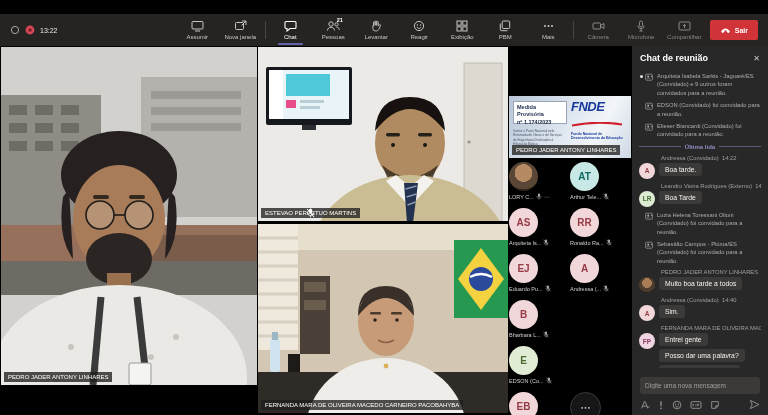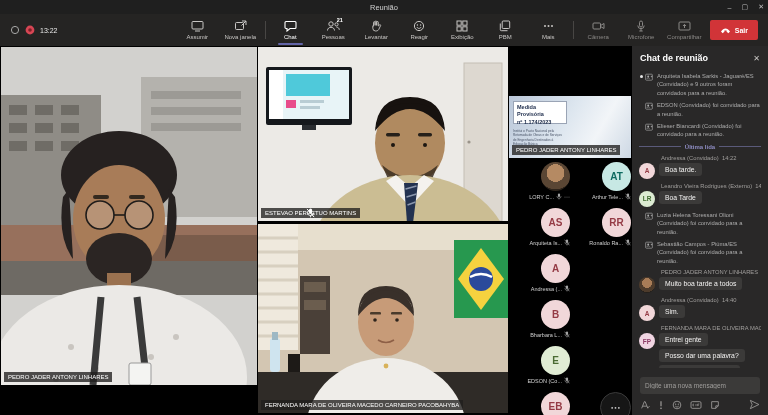--- a/index.html
+++ b/index.html
@@ -34,21 +34,21 @@
   .share-tile{position:absolute;left:509px;top:50px;width:122px;height:62px;background:linear-gradient(120deg,#b9c6d8 0%,#dde6ef 45%,#f2f5f8 70%,#cdd8e4 100%);overflow:hidden;}
   .slide-box{position:absolute;left:4px;top:5px;width:54px;height:23px;background:#fff;border:1px solid #9aa4b5;padding:2px 3px;box-sizing:border-box;}
   .slide-box div{font-size:5.5px;font-weight:bold;color:#1c2b4a;line-height:1.35;}
   .fnde{position:absolute;left:62px;top:4px;width:56px;height:34px;}
   .fnde-word{font-size:13px;font-weight:900;font-style:italic;color:#16389b;letter-spacing:-.5px;line-height:1;}
   .fnde-cap{font-size:3.5px;color:#16389b;font-weight:bold;line-height:1.2;margin-top:1px;}
   .slide-body{position:absolute;left:4px;top:33px;width:52px;font-size:3.2px;color:#4a5568;line-height:1.35;}
   
   .ppanel{position:absolute;left:509px;top:116px;width:122px;bottom:0;}
   .prow{display:flex;}
-  .pcell{width:61px;height:46px;display:flex;flex-direction:column;align-items:flex-end;justify-content:flex-start;cursor:pointer;}
+  .pcell{width:61px;height:46px;display:flex;flex-direction:column;align-items:flex-start;justify-content:flex-start;cursor:pointer;}
   .pav{width:29px;height:29px;border-radius:50%;display:flex;align-items:center;justify-content:center;font-size:10px;font-weight:bold;}
   .plabel{margin-top:2px;display:flex;align-items:center;gap:2px;font-size:5.5px;color:#d0d0d0;white-space:nowrap;}
   
   .chat{position:absolute;top:46px;right:0;width:136px;bottom:0;background:#292828;display:flex;flex-direction:column;}
   .chat-head{display:flex;align-items:center;justify-content:space-between;padding:7px 8px 5px 8px;}
   .chat-title{font-size:9px;font-weight:bold;color:#fff;}
   .chat-close{font-size:8px;color:#c8c6c4;cursor:pointer;}
   .chat-body{flex:1;overflow:hidden;padding:0 7px;}
   .ev{display:flex;gap:4px;margin:4px 0;position:relative;}
   .ev-ic{flex:0 0 auto;margin-top:1px;}
@@ -67,28 +67,20 @@
   .cinput{background:#3b3a39;border:none;border-radius:3px;width:100%;box-sizing:border-box;height:17px;color:#c8c6c4;font-size:6.5px;padding:0 5px;font-family:inherit;}
   .cinput::placeholder{color:#a19f9d;}
   .cicons{display:flex;align-items:center;gap:8px;margin-top:5px;}
   .cicons .spacer{flex:1;}
 </style>
 </head>
 <body>
 
 <div class="app">
 
-  <div class="titlebar">
-    <span class="tb-title">Reunião</span>
-    <div class="tb-controls">
-      <span>–</span>
-      <span>▢</span>
-      <span>✕</span>
-    </div>
-  </div>
 
   <div class="toolbar">
     <div class="rec-group">
       <svg width="10" height="10" viewBox="0 0 10 10">
           <circle cx="5" cy="5" r="3.6" fill="none" stroke="#a8a8a8" stroke-width="1"></circle>
         </svg>
       <svg width="10" height="10" viewBox="0 0 10 10">
           <circle cx="5" cy="5" r="4.4" fill="#d74654"></circle>
           <circle cx="5" cy="5" r="1.8" fill="#7e1f28"></circle>
         </svg>
@@ -312,20 +304,27 @@
       <div class="tile-label">
           <span>FERNANDA MARA DE OLIVEIRA MACEDO CARNEIRO PACOBAHYBA</span>
         </div>
     </div>
 
     <div class="share-tile">
       <div class="slide-box">
         <div>Medida Provisória</div>
         <div>nº 1.174/2023</div>
       </div>
+      <div class="fnde">
+        <div class="fnde-word">FNDE</div>
+        <svg width="52" height="5" viewBox="0 0 52 5">
+            <path d="M1 3.5 Q26 -1.5 51 2.5" stroke="#cf2030" stroke-width="2" fill="none"></path>
+          </svg>
+        <div class="fnde-cap">Fundo Nacional de Desenvolvimento da Educação</div>
+      </div>
       <div class="slide-body">Institui o Pacto Nacional pela Retomada de Obras e de Serviços de Engenharia Destinados à Educação Básica</div>
       <div class="tile-label">
           <span>PEDRO JADER ANTONY LINHARES</span>
         </div>
     </div>
 
     <div class="ppanel">
       <div class="prow">
         <div class="pcell">
           <div class="pav" style="background:radial-gradient(circle at 50% 38%, #b58a63 0 38%, #5a4634 39% 70%, #2e241b 71%)">
@@ -376,20 +375,33 @@
               <span>Ronaldo Ra...</span>
             <svg width="6" height="7" viewBox="0 0 8 9">
                 <rect x="2.6" y="0.5" width="2.8" height="4.6" rx="1.4" fill="#a6a6a6"></rect>
                 <path d="M1.2 4a2.8 2.8 0 0 0 5.6 0M4 6.6V8.4" stroke="#a6a6a6" stroke-width=".8" fill="none"></path>
                 <path d="M.8.8 7.2 8.2" stroke="#a6a6a6" stroke-width=".9"></path>
               </svg>
           </div>
         </div>
       </div>
       <div class="prow">
+        <div class="pcell">
+          <div class="pav" style="background:#f1d7d9;color:#953b45">
+              <span>EJ</span>
+            </div>
+          <div class="plabel">
+              <span>Eduardo Pu...</span>
+            <svg width="6" height="7" viewBox="0 0 8 9">
+                <rect x="2.6" y="0.5" width="2.8" height="4.6" rx="1.4" fill="#a6a6a6"></rect>
+                <path d="M1.2 4a2.8 2.8 0 0 0 5.6 0M4 6.6V8.4" stroke="#a6a6a6" stroke-width=".8" fill="none"></path>
+                <path d="M.8.8 7.2 8.2" stroke="#a6a6a6" stroke-width=".9"></path>
+              </svg>
+          </div>
+        </div>
         <div class="pcell">
           <div class="pav" style="background:#f1d7d9;color:#953b45">
               <span>A</span>
             </div>
           <div class="plabel">
               <span>Andressa (...</span>
             <svg width="6" height="7" viewBox="0 0 8 9">
                 <rect x="2.6" y="0.5" width="2.8" height="4.6" rx="1.4" fill="#a6a6a6"></rect>
                 <path d="M1.2 4a2.8 2.8 0 0 0 5.6 0M4 6.6V8.4" stroke="#a6a6a6" stroke-width=".8" fill="none"></path>
                 <path d="M.8.8 7.2 8.2" stroke="#a6a6a6" stroke-width=".9"></path>

